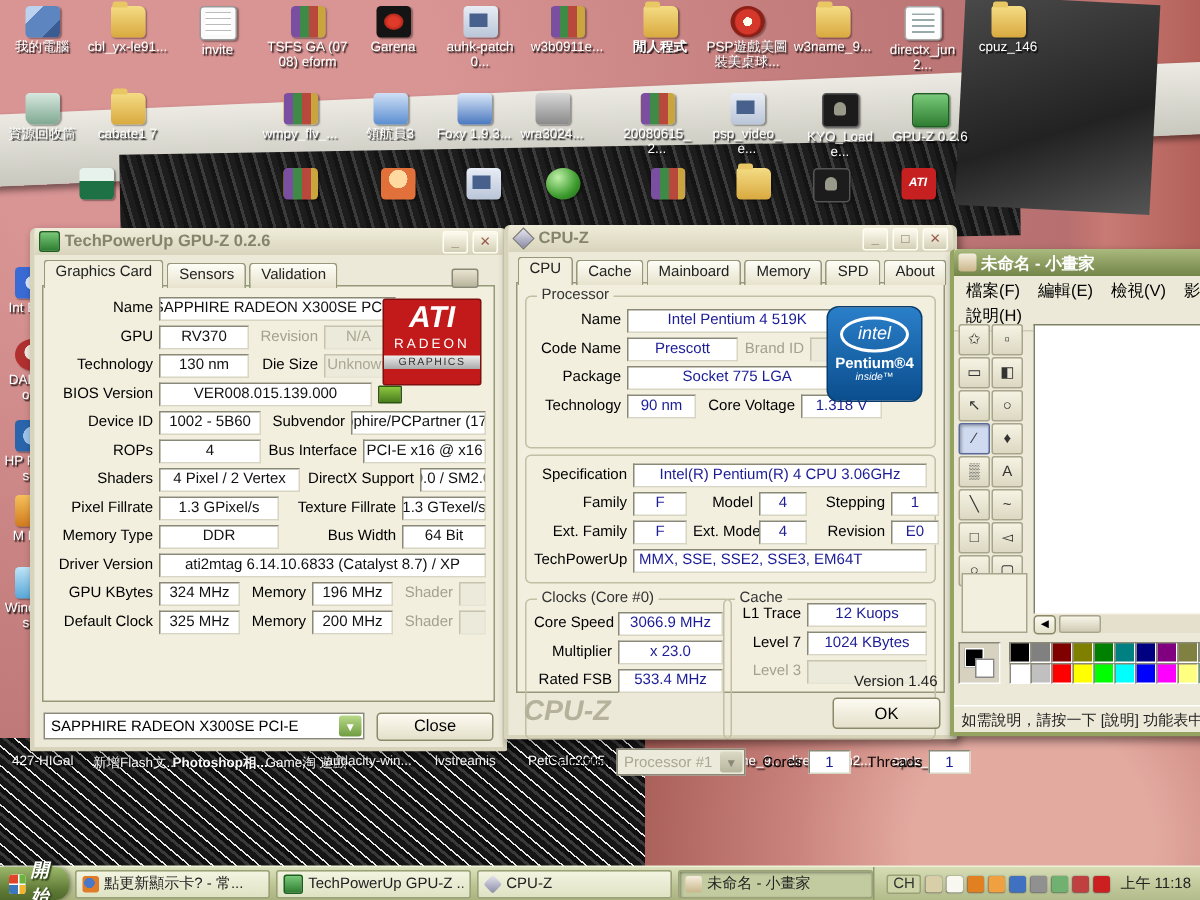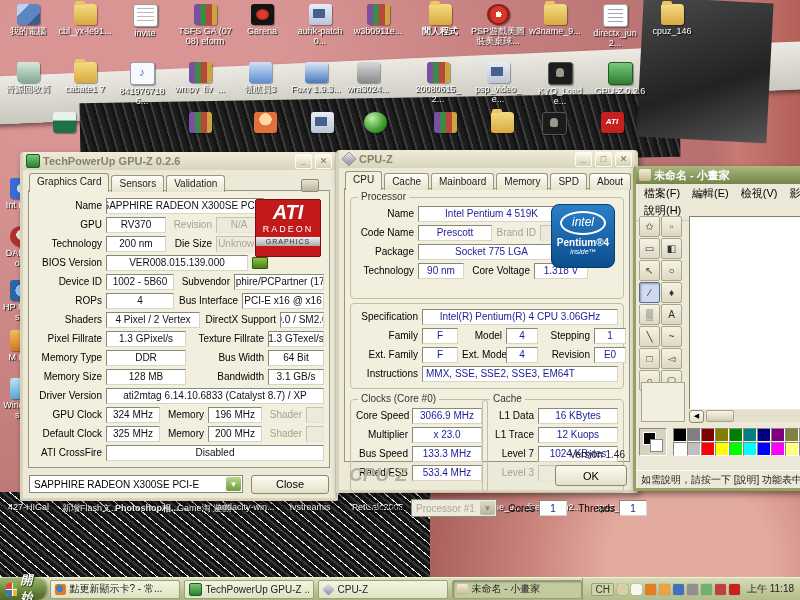--- a/index.html
+++ b/index.html
@@ -219,24 +219,20 @@
   <div style="position:absolute;left:0;top:62px;width:800px;height:48px">
 
   <div class="icell" style="top: 0px; left: 0px;">
       <div class="dico ic-recycle"></div>
       <span class="dlabel">資源回收筒</span>
     </div>
       <div class="icell" style="top: 0px; left: 57px;">
       <div class="dico ic-folder"></div>
       <span class="dlabel">cabate1 7</span>
     </div>
-      <div class="icell" style="top: 0px; left: 114px;">
-      <div class="dico ic-music"></div>
-      <span class="dlabel">8419767186...</span>
-    </div>
       <div class="icell" style="top: 0px; left: 172px;">
       <div class="dico ic-rar"></div>
       <span class="dlabel">wmpy_flv_...</span>
     </div>
       <div class="icell" style="top: 0px; left: 232px;">
       <div class="dico ic-nav"></div>
       <span class="dlabel">領航員3</span>
     </div>
       <div class="icell" style="top: 0px; left: 288px;">
       <div class="dico ic-foxy"></div>
@@ -355,21 +351,21 @@
         <span class="box" style="width:156px">SAPPHIRE RADEON X300SE PCI-E</span>
         </div>
       <div class="frow">
           <span class="lbl" style="width:68px">GPU</span>
         <span class="box" style="width:58px">RV370</span>
         <span class="lbl dis" style="width:42px">Revision</span>
         <span class="box dis" style="width:44px">N/A</span>
         </div>
       <div class="frow">
           <span class="lbl" style="width:68px">Technology</span>
-        <span class="box" style="width:58px">200 nm</span>
+        <span class="box" style="width:58px">130 nm</span>
         <span class="lbl" style="width:42px">Die Size</span>
         <span class="box dis" style="width:44px">Unknown</span>
         </div>
       <div class="frow">
           <span class="lbl" style="width:68px">BIOS Version</span>
         <span class="box" style="width:140px">VER008.015.139.000</span>
         <span class="chipico"></span>
         </div>
       <div class="frow">
           <span class="lbl" style="width:68px">Device ID</span>
@@ -395,48 +391,38 @@
         <span class="lbl" style="width:74px">Texture Fillrate</span>
         <span class="box fill">1.3 GTexel/s</span>
         </div>
       <div class="frow">
           <span class="lbl" style="width:68px">Memory Type</span>
         <span class="box" style="width:78px">DDR</span>
         <span class="lbl" style="width:74px">Bus Width</span>
         <span class="box fill">64 Bit</span>
         </div>
       <div class="frow">
-          <span class="lbl" style="width:68px">Memory Size</span>
-        <span class="box" style="width:78px">128 MB</span>
-        <span class="lbl" style="width:74px">Bandwidth</span>
-        <span class="box fill">3.1 GB/s</span>
-        </div>
-      <div class="frow">
           <span class="lbl" style="width:68px">Driver Version</span>
         <span class="box fill">ati2mtag 6.14.10.6833 (Catalyst 8.7) / XP</span>
         </div>
       <div class="frow">
-          <span class="lbl" style="width:68px">GPU Clock</span>
+          <span class="lbl" style="width:68px">GPU KBytes</span>
         <span class="box" style="width:52px">324 MHz</span>
         <span class="lbl" style="width:40px">Memory</span>
         <span class="box" style="width:52px">196 MHz</span>
         <span class="lbl dis" style="width:36px">Shader</span>
         <span class="box dis fill"></span>
         </div>
       <div class="frow">
           <span class="lbl" style="width:68px">Default Clock</span>
         <span class="box" style="width:52px">325 MHz</span>
         <span class="lbl" style="width:40px">Memory</span>
         <span class="box" style="width:52px">200 MHz</span>
         <span class="lbl dis" style="width:36px">Shader</span>
         <span class="box dis fill"></span>
-        </div>
-      <div class="frow">
-          <span class="lbl" style="width:68px">ATI CrossFire</span>
-        <span class="box fill">Disabled</span>
         </div>
     </div>
     <div style="position:absolute;left:6px;right:6px;bottom:5px;height:18px;display:flex;gap:8px;align-items:center">
       <div class="combo" style="flex:1">
         <span class="ctext">SAPPHIRE RADEON X300SE PCI-E</span>
         <span class="carr">▼</span>
       </div>
       <div class="btn" style="width:76px;height:17px">Close</div>
     </div>
   </div>
@@ -501,49 +487,41 @@
           </div>
         <div class="frow">
             <span class="lbl" style="width:62px">Ext. Family</span>
           <span class="box blue" style="width:34px">F</span>
           <span class="lbl" style="width:40px">Ext. Model</span>
           <span class="box blue" style="width:30px">4</span>
           <span class="lbl" style="width:48px">Revision</span>
           <span class="box blue" style="width:30px">E0</span>
           </div>
         <div class="frow">
-            <span class="lbl" style="width:62px">Instructions</span>
+            <span class="lbl" style="width:62px">TechPowerUp</span>
           <span class="box blue fill" style="justify-content:flex-start;padding-left:3px">MMX, SSE, SSE2, SSE3, EM64T</span>
           </div>
       </div>
       <div class="grp" style="left:5px;top:210px;width:136px;height:92px">
         <span class="glabel">Clocks (Core #0)</span>
         <div class="frow" style="margin-top:6px;height:19px">
             <span class="lbl" style="width:52px">Core Speed</span>
           <span class="box blue fill">3066.9 MHz</span>
           </div>
         <div class="frow" style="height:19px">
             <span class="lbl" style="width:52px">Multiplier</span>
           <span class="box blue fill">x 23.0</span>
           </div>
         <div class="frow" style="height:19px">
-            <span class="lbl" style="width:52px">Bus Speed</span>
-          <span class="box blue fill">133.3 MHz</span>
-          </div>
-        <div class="frow" style="height:19px">
             <span class="lbl" style="width:52px">Rated FSB</span>
           <span class="box blue fill">533.4 MHz</span>
           </div>
       </div>
       <div class="grp" style="right:5px;top:210px;width:140px;height:92px">
         <span class="glabel">Cache</span>
-        <div class="frow" style="margin-top:6px;height:19px">
-            <span class="lbl" style="width:46px">L1 Data</span>
-          <span class="box blue fill">16 KBytes</span>
-          </div>
         <div class="frow" style="height:19px">
             <span class="lbl" style="width:46px">L1 Trace</span>
           <span class="box blue fill">12 Kuops</span>
           </div>
         <div class="frow" style="height:19px">
             <span class="lbl" style="width:46px">Level 7</span>
           <span class="box blue fill">1024 KBytes</span>
           </div>
         <div class="frow" style="height:19px">
             <span class="lbl dis" style="width:46px">Level 3</span>

